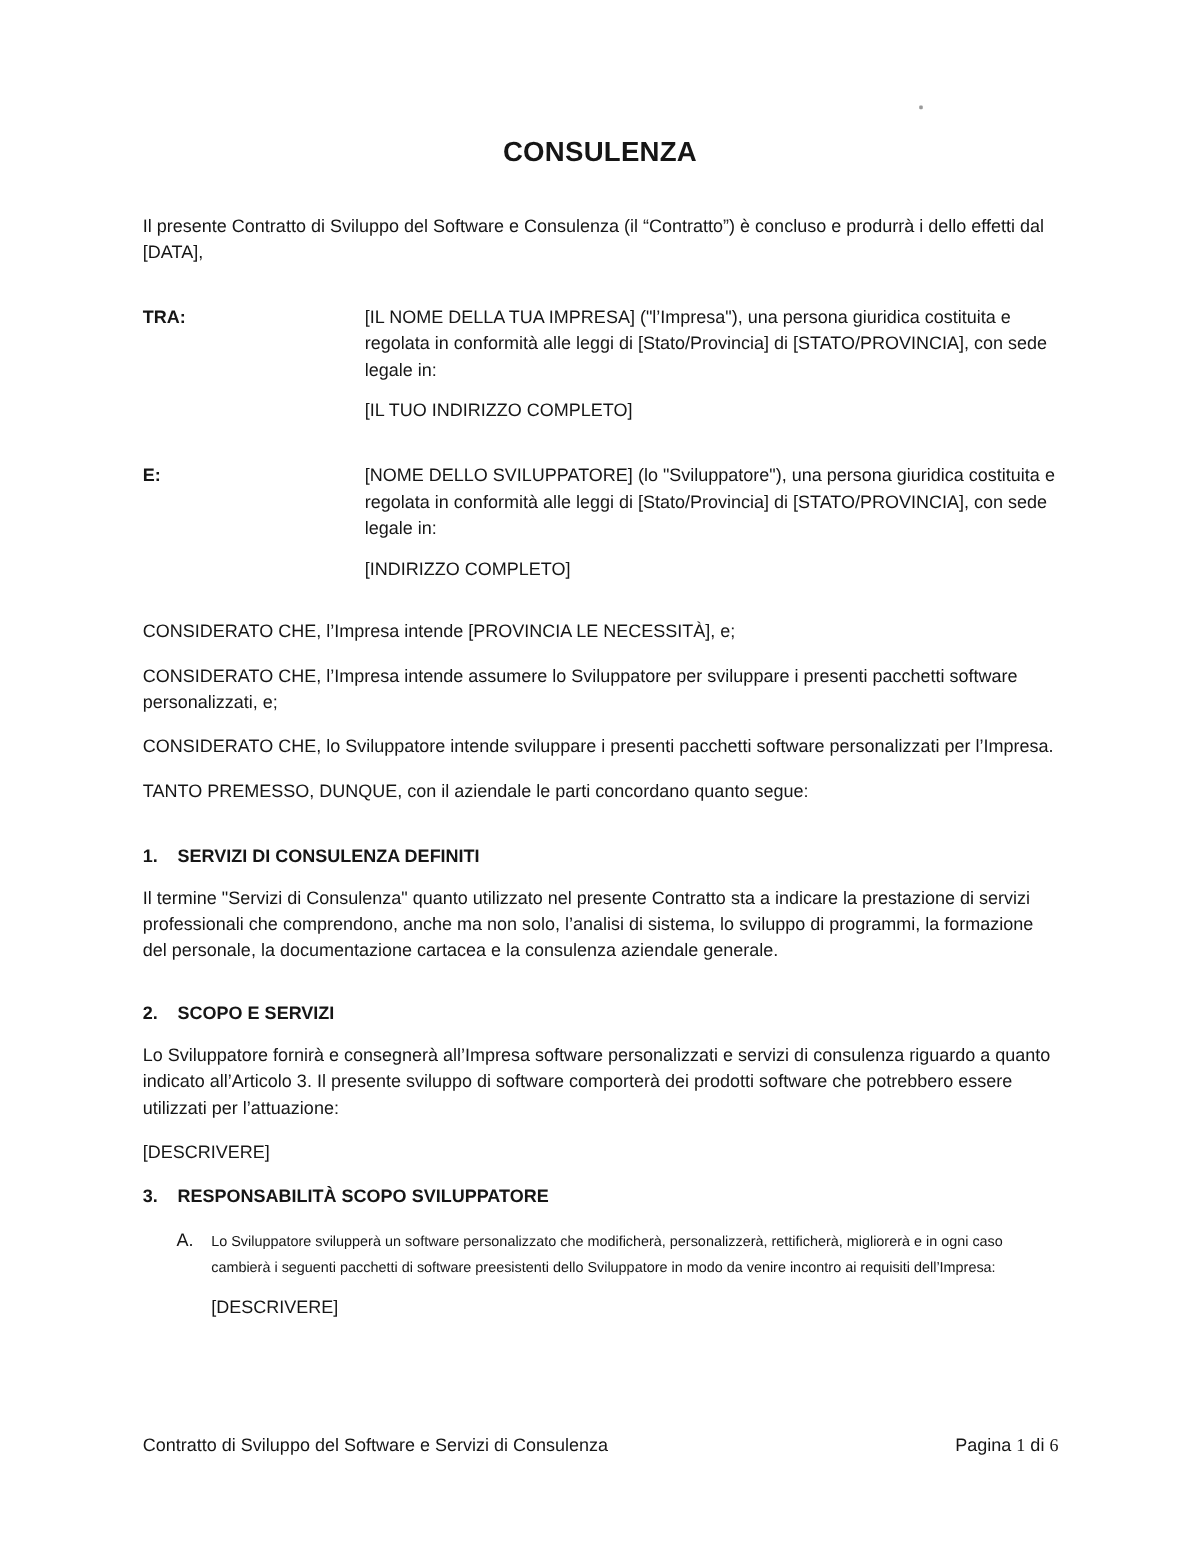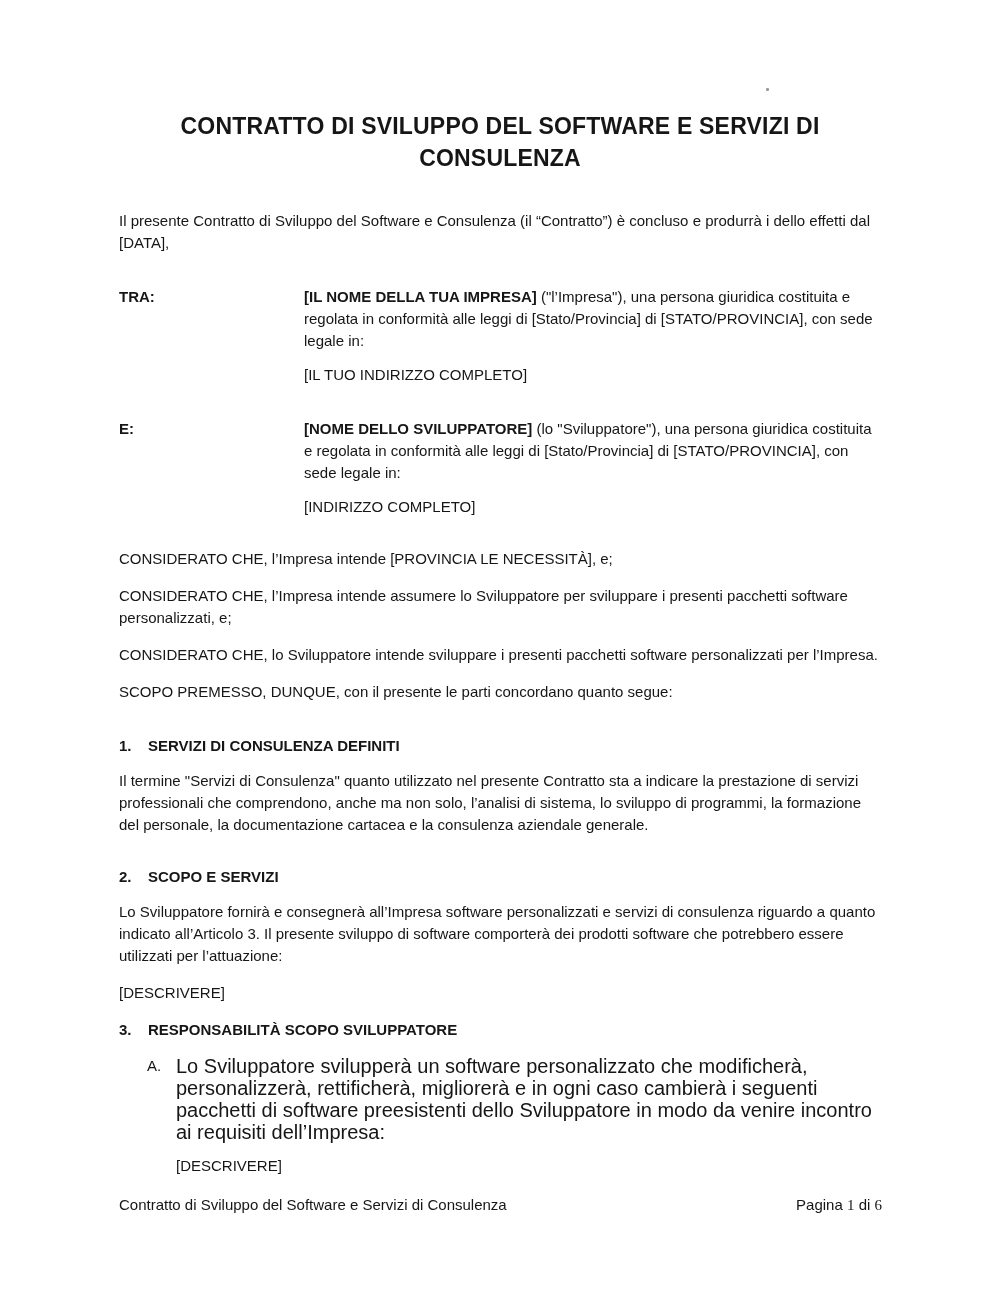--- a/index.html
+++ b/index.html
@@ -41,21 +41,21 @@
     flex: 0 0 185px;
     font-weight: bold;
     font-size: 15px;
     line-height: 22px;
   }
   .party-body {
     flex: 1;
     font-size: 15px;
     line-height: 22px;
   }
-  .party-name { font-weight: bold; }
+  .party-name { font-weight: normal; }
   .party-address {
     margin-left: 185px;
     margin-top: 12px;
     font-size: 15px;
     line-height: 22px;
   }
   .recital-1 { margin-top: 30px; }
   .recital { margin-top: 14px; }
   .section-heading {
     display: flex;
@@ -77,21 +77,21 @@
     padding-left: 28px;
   }
   .item-letter {
     width: 29px;
     flex: 0 0 29px;
     font-size: 15px;
     line-height: 22px;
   }
   .item-text {
     flex: 1;
-    font-size: 20px;
+    font-size: 12px;
     line-height: 22px;
   }
   .item-sub {
     margin-top: 12px;
     padding-left: 57px;
     font-size: 15px;
     line-height: 22px;
   }
   .footer {
     position: absolute;
@@ -118,42 +118,41 @@
 </style>
 </head>
 <body>
 
 <div class="page">
   <div class="stray-mark"></div>
 
   <div class="content">
 
     <div class="doc-title">
-      <span>CONTRATTO DI SVILUPPO DEL SOFTWARE E SERVIZI DI</span>
       <span>CONSULENZA</span>
     </div>
 
     <p class="para intro">Il presente Contratto di Sviluppo del Software e Consulenza (il “Contratto”) è concluso e produrrà i dello effetti dal [DATA],</p>
 
     <div class="party">
       <div class="party-label">TRA:</div>
       <div class="party-body"><span class="party-name">[IL NOME DELLA TUA IMPRESA]</span><span> ("l’Impresa"), una persona giuridica costituita e regolata in conformità alle leggi di [Stato/Provincia] di [STATO/PROVINCIA], con sede legale in:</span></div>
     </div>
     <p class="party-address">[IL TUO INDIRIZZO COMPLETO]</p>
 
     <div class="party">
       <div class="party-label">E:</div>
       <div class="party-body"><span class="party-name">[NOME DELLO SVILUPPATORE]</span><span> (lo "Sviluppatore"), una persona giuridica costituita e regolata in conformità alle leggi di [Stato/Provincia] di [STATO/PROVINCIA], con sede legale in:</span></div>
     </div>
     <p class="party-address">[INDIRIZZO COMPLETO]</p>
 
     <p class="para recital-1">CONSIDERATO CHE,  l’Impresa intende [PROVINCIA LE NECESSITÀ], e;</p>
     <p class="para recital">CONSIDERATO CHE, l’Impresa intende assumere lo Sviluppatore per sviluppare i presenti pacchetti software personalizzati, e;</p>
     <p class="para recital">CONSIDERATO CHE, lo Sviluppatore intende sviluppare i presenti pacchetti software personalizzati per l’Impresa.</p>
-    <p class="para recital">SCOPO PREMESSO, DUNQUE, con il presente le parti concordano quanto segue:</p>
+    <p class="para recital">TANTO PREMESSO, DUNQUE, con il aziendale le parti concordano quanto segue:</p>
 
     <div class="section-heading h1">
       <span class="section-number">1.</span>
       <span>SERVIZI DI CONSULENZA DEFINITI</span>
     </div>
     <p class="para section-para">Il termine "Servizi di Consulenza" quanto utilizzato nel presente Contratto sta a indicare la prestazione di servizi professionali che comprendono, anche ma non solo, l’analisi di sistema, lo sviluppo di programmi, la formazione del personale, la documentazione cartacea e la consulenza aziendale generale.</p>
 
     <div class="section-heading h2">
       <span class="section-number">2.</span>
       <span>SCOPO E SERVIZI</span>

